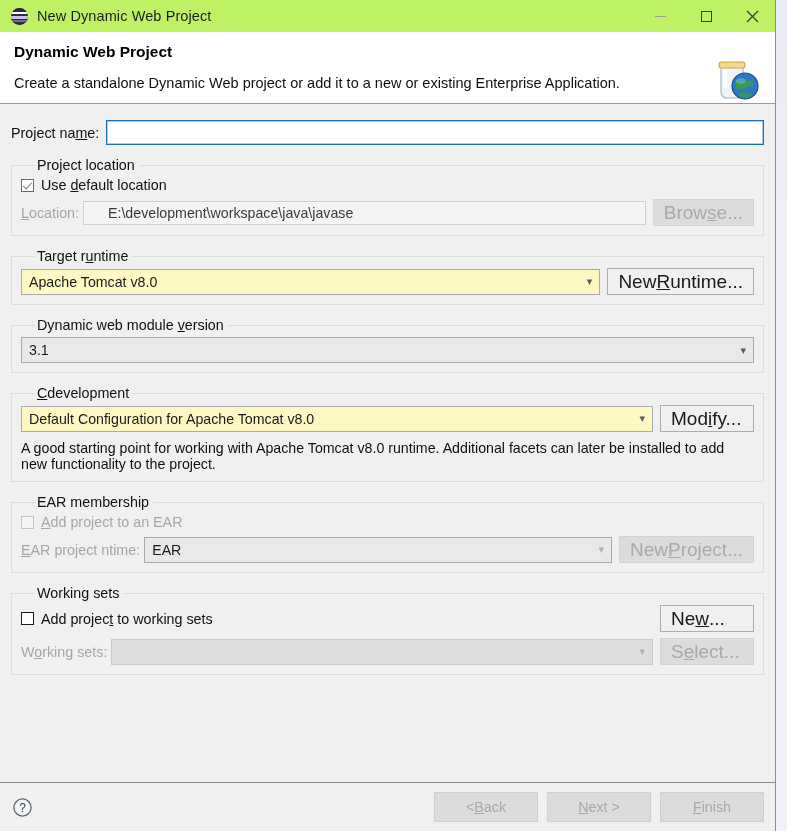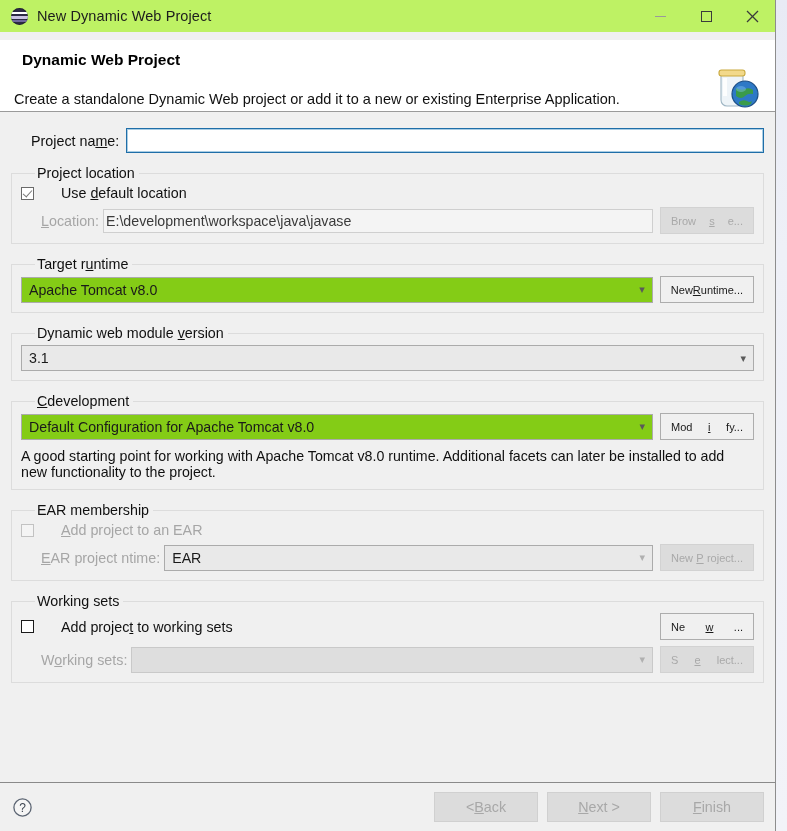--- a/index.html
+++ b/index.html
@@ -59,21 +59,21 @@
   
   .banner {
     background: #ffffff;
     height: 72px;
     position: relative;
     border-bottom: 1px solid #9a9a9a;
     padding: 0 14px;
     box-sizing: border-box;
   }
   .banner h1 {
-    margin: 8px; padding-top: 11px;
+    margin: 0; padding-top: 11px;
     font-size: 15.5px; font-weight: bold; color: #000;
   }
   .banner p {
     margin: 0; padding-top: 14px;
     font-size: 14.5px; color: #101010;
   }
   .banner-icon {
     position: absolute; right: 14px; top: 22px;
     width: 54px; height: 50px;
   }
@@ -81,21 +81,21 @@
   .body {
     padding: 0 11px;
     position: relative;
     height: 695px;
     box-sizing: border-box;
   }
   .row-projname {
     display: flex; align-items: center;
     padding-top: 16px;
   }
-  .lbl { font-size: 14.3px; color: #101010; white-space: nowrap; margin-left: 20px; }
+  .lbl { font-size: 14.3px; color: #101010; white-space: nowrap; }
   .lbl.dim { color: #a6a6a6; text-align: right; }
   u { text-decoration: underline; text-underline-offset: 1px; }
 
   .textfield {
     flex: 1; height: 25px; margin-left: 7px;
     background: #ffffff; border: 1px solid #1f6ea8;
     box-sizing: border-box;
   }
   .textfield.focus { outline: 1px solid #a9cde4; outline-offset: -2px; }
 
@@ -125,44 +125,44 @@
     transform: rotate(42deg);
   }
   .cb.disabled { border-color: #c2c2c2; background: #f4f4f4; }
   .cb.dark { border: 1.5px solid #1a1a1a; }
 
   
   .ro-input {
     flex: 1; height: 24px; box-sizing: border-box;
     background: #f4f4f4; border: 1px solid #cfcfcf;
     display: flex; align-items: center;
-    padding-left: 2px; font-size: 14.2px; color: #3a3a3a;
+    padding-left: 24px; font-size: 14.2px; color: #3a3a3a;
     min-width: 0;
   }
 
   
   .combo {
     flex: 1; height: 26px; box-sizing: border-box;
-    background: #84cc16; border: 1px solid #ababab;
+    background: #fef9c3; border: 1px solid #ababab;
     display: flex; align-items: center; justify-content: space-between;
     padding: 0 7px 0 7px; font-size: 14.2px; color: #1a1a1a;
     min-width: 0;
   }
   .combo.light { background: #e9e9e9; }
   .combo.disabled { background: #dedede; border-color: #c9c9c9; color: #a8a8a8; }
   .combo .txt { overflow: hidden; white-space: nowrap; text-overflow: ellipsis; }
   .chev { color: #5a5a5a; font-size: 11px; line-height: 1; margin-left: 8px; }
   .chev.dim { color: #b0b0b0; }
 
   
   .btn {
     height: 27px; min-width: 94px; box-sizing: border-box;
     background: #e1e1e1; border: 1px solid #adadad;
-    font-size: 11px; color: #1a1a1a;
-    display: flex; align-items: center; justify-content: space-between;
+    font-size: 19px; color: #1a1a1a;
+    display: flex; align-items: center; justify-content: flex-start;
     padding: 0 10px; margin-left: 7px; white-space: nowrap; flex: none;
   }
   .btn.light { background: #f0f0f0; border-color: #adadad; }
   .btn.disabled { background: #dcdcdc; border-color: #d2d2d2; color: #a9a9a9; }
 
   .desc {
     font-size: 14.2px; color: #101010; line-height: 16px;
     margin-top: 8px;
   }
 

